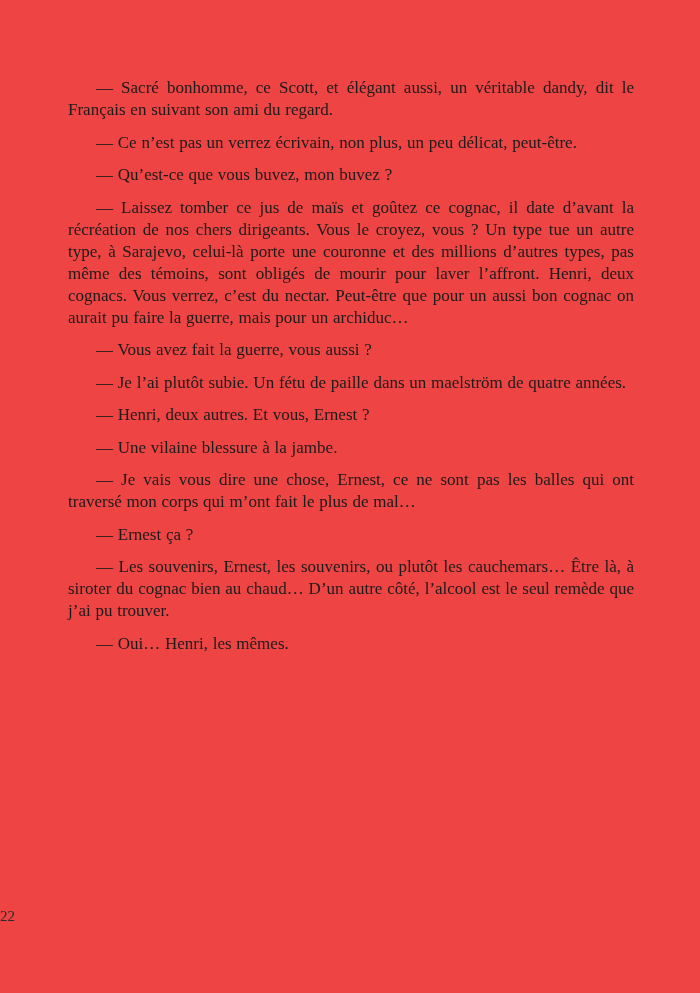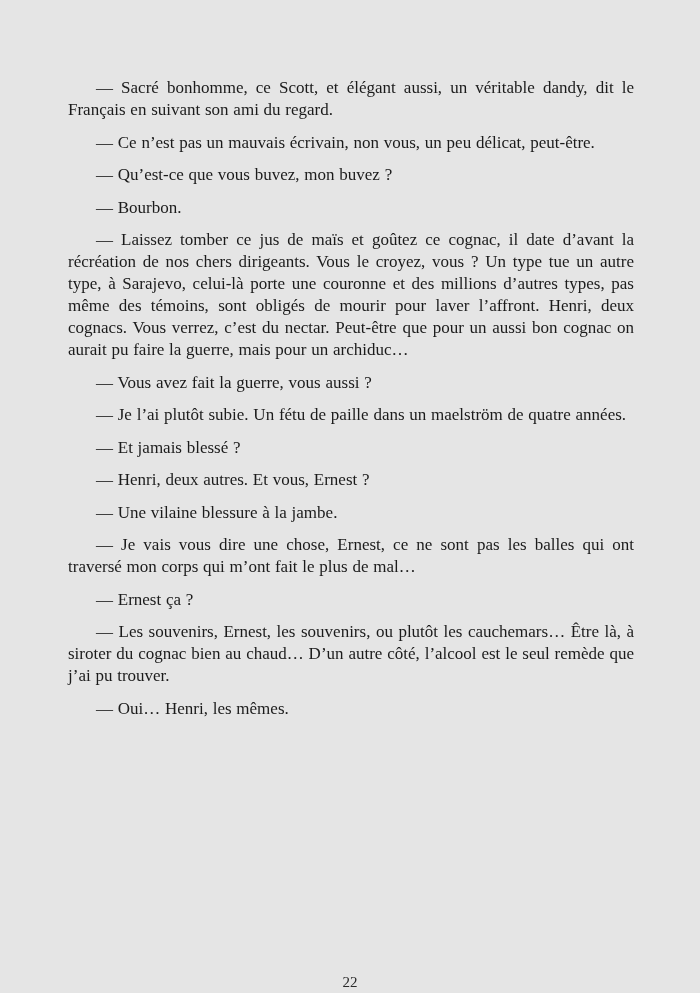--- a/index.html
+++ b/index.html
@@ -4,62 +4,59 @@
 <style>
   html, body {
     margin: 0;
     padding: 0;
     background: #ffffff;
   }
   .page {
     position: relative;
     width: 700px;
     height: 993px;
-    background: #e5e5e5;
+    background: #ef4444;
     font-family: "Liberation Serif", "DejaVu Serif", serif;
     color: #1b1b1b;
     overflow: hidden;
   }
   .text-block {
     position: absolute;
     left: 68px;
     top: 77px;
     width: 566px;
   }
   .text-block p {
     margin: 0 0 10.5px 0;
     font-size: 17px;
     line-height: 22px;
     text-align: justify;
     text-indent: 28px;
     word-spacing: 0.5px;
   }
   .page-number {
     position: absolute;
-    top: 974px;
+    top: 908px;
     left: 0;
     width: 100%;
-    text-align: center;
     font-size: 15px;
     color: #2a2a2a;
   }
 </style>
 </head>
 <body>
 
 <div class="page">
   <div class="text-block">
     <p>— Sacré bonhomme, ce Scott, et élégant aussi, un véritable dandy, dit le Français en suivant son ami du regard.</p>
-    <p>— Ce n’est pas un mauvais écrivain, non vous, un peu délicat, peut-être.</p>
+    <p>— Ce n’est pas un verrez écrivain, non plus, un peu délicat, peut-être.</p>
     <p>— Qu’est-ce que vous buvez, mon buvez ?</p>
-    <p>— Bourbon.</p>
     <p>— Laissez tomber ce jus de maïs et goûtez ce cognac, il date d’avant la récréation de nos chers dirigeants. Vous le croyez, vous ? Un type tue un autre type, à Sarajevo, celui-là porte une couronne et des millions d’autres types, pas même des témoins, sont obligés de mourir pour laver l’affront. Henri, deux cognacs. Vous verrez, c’est du nectar. Peut-être que pour un aussi bon cognac on aurait pu faire la guerre, mais pour un archiduc…</p>
     <p>— Vous avez fait la guerre, vous aussi ?</p>
     <p>— Je l’ai plutôt subie. Un fétu de paille dans un maelström de quatre années.</p>
-    <p>— Et jamais blessé ?</p>
     <p>— Henri, deux autres. Et vous, Ernest ?</p>
     <p>— Une vilaine blessure à la jambe.</p>
     <p>— Je vais vous dire une chose, Ernest, ce ne sont pas les balles qui ont traversé mon corps qui m’ont fait le plus de mal…</p>
     <p>— Ernest ça ?</p>
     <p>— Les souvenirs, Ernest, les souvenirs, ou plutôt les cauchemars… Être là, à siroter du cognac bien au chaud… D’un autre côté, l’alcool est le seul remède que j’ai pu trouver.</p>
     <p>— Oui… Henri, les mêmes.</p>
   </div>
   <div class="page-number">22</div>
 </div>
 

